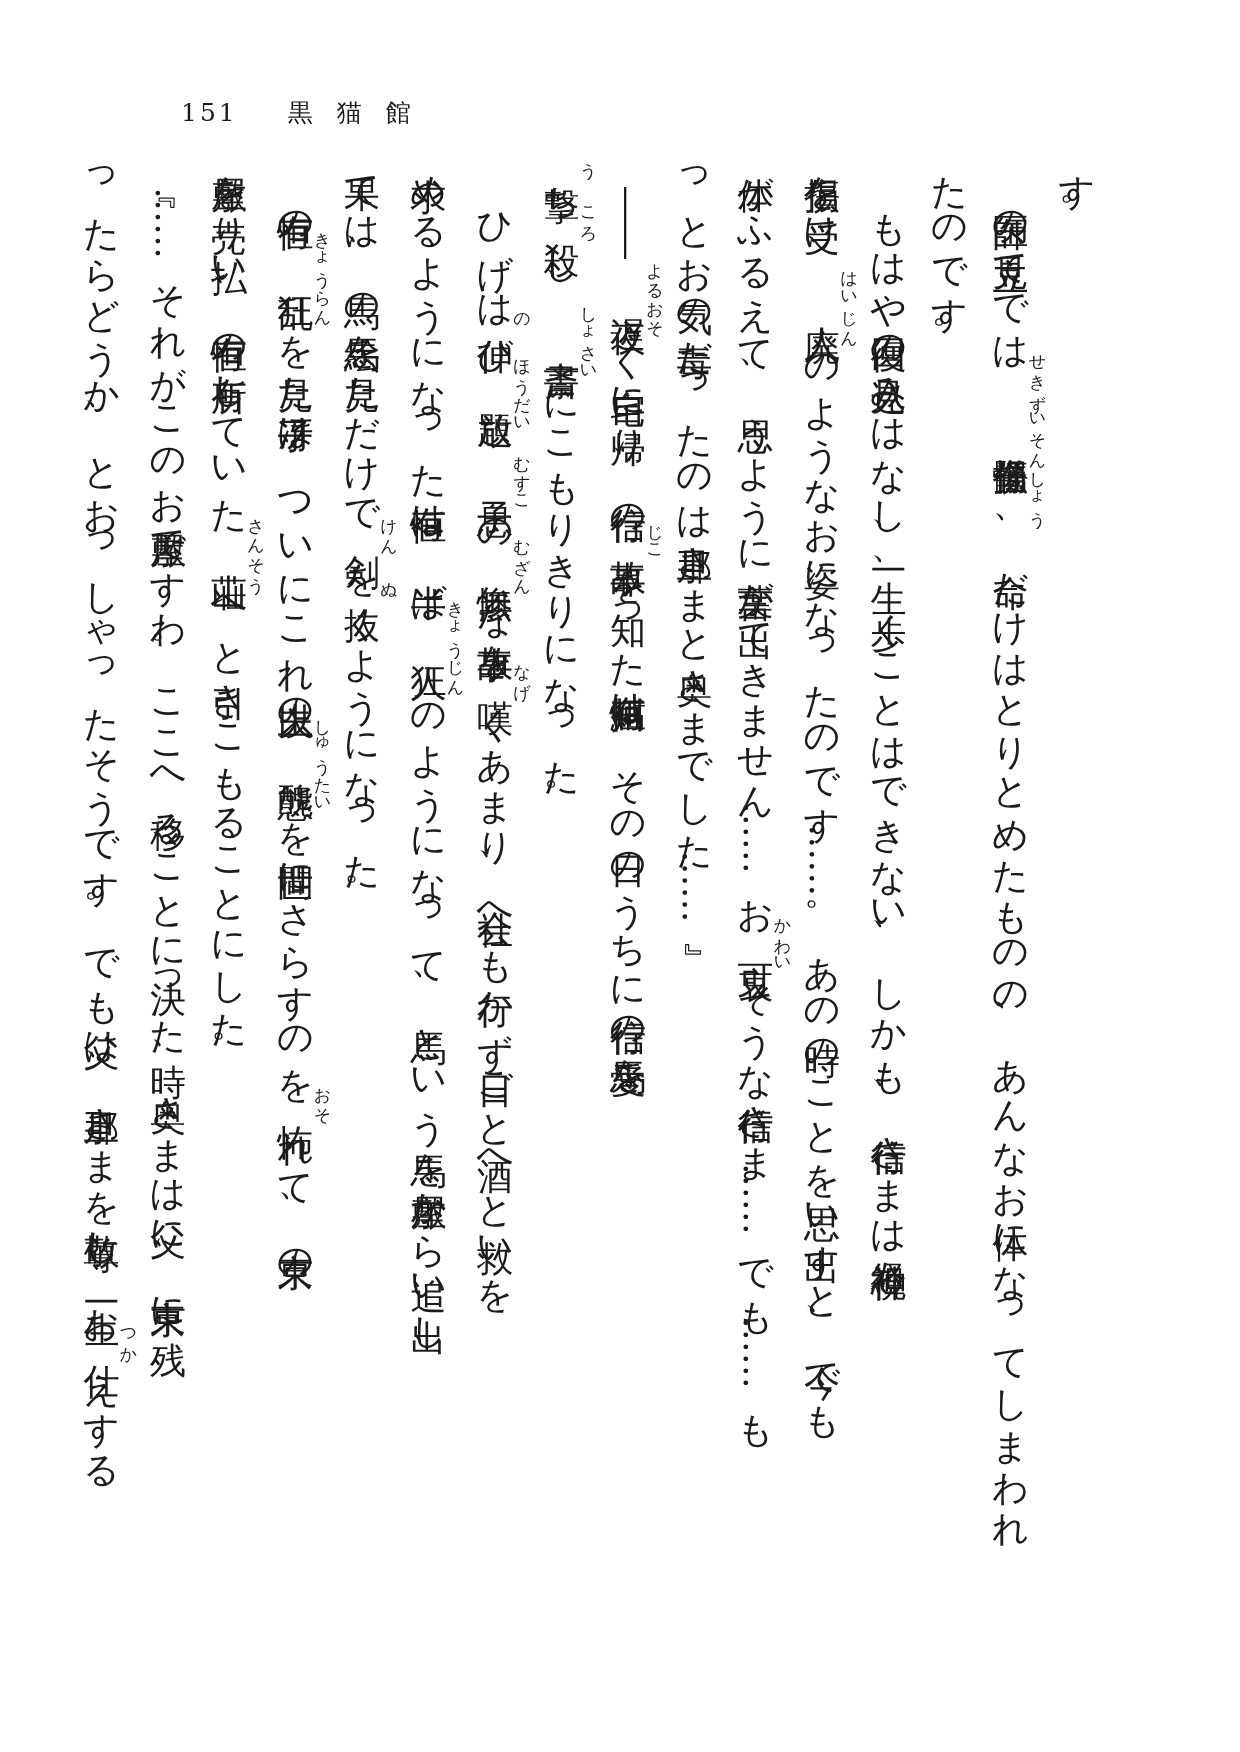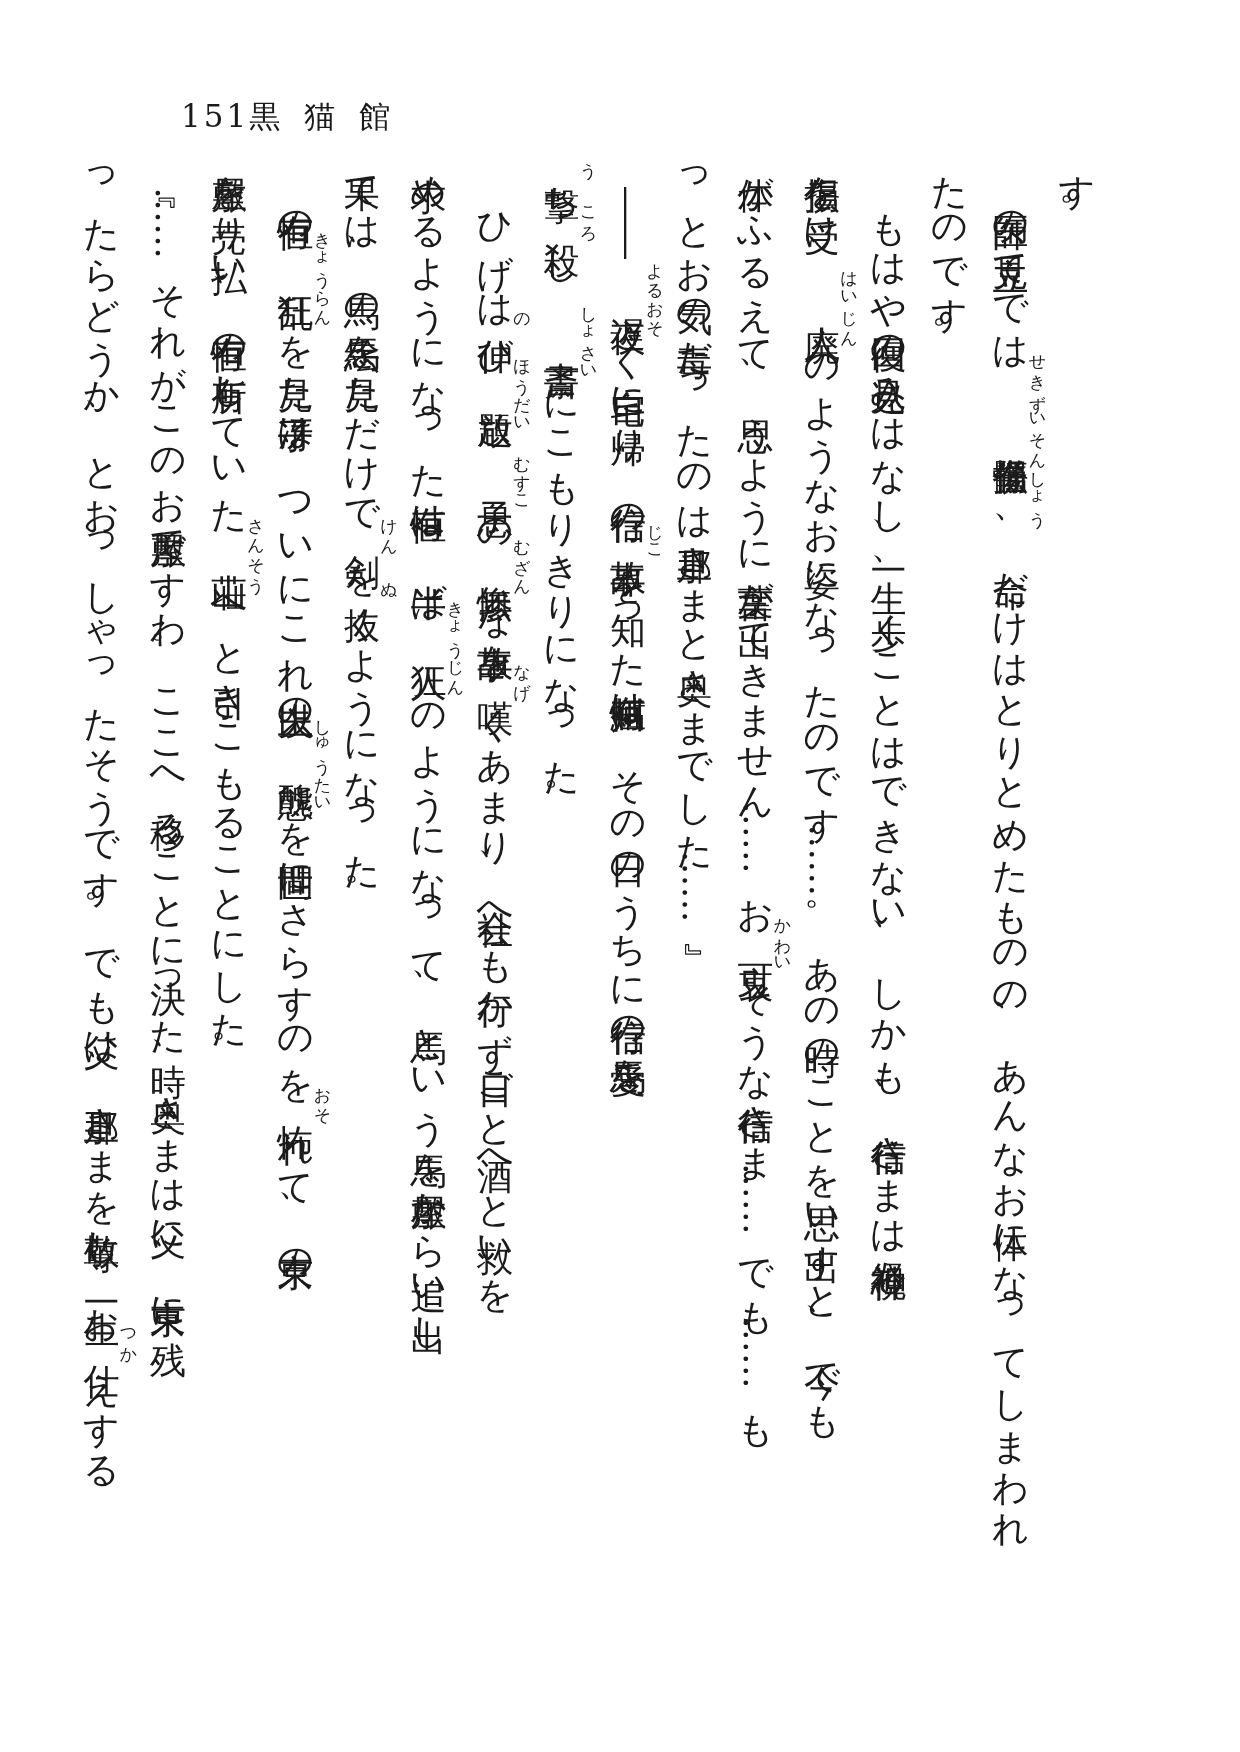--- a/index.html
+++ b/index.html
@@ -9,29 +9,30 @@
     height: 1752px;
     background: #ffffff;
     color: #1b1b1b;
     font-family: "DejaVu Serif", "Liberation Serif", serif;
     overflow: hidden;
   }
   .header {
     position: absolute;
     top: 96px;
     left: 181px;
-    font-size: 31px;
+    font-size: 25px;
     display: flex;
     align-items: baseline;
     white-space: nowrap;
   }
   .page-number {
     letter-spacing: 3px;
   }
   .book-title {
+    margin-left: 50px;
     letter-spacing: 24px;
   }
   .text-block {
     position: absolute;
     top: 150px;
     right: 132px;
     height: 1444px;
     writing-mode: vertical-rl;
     text-orientation: mixed;
     font-size: 36px;

